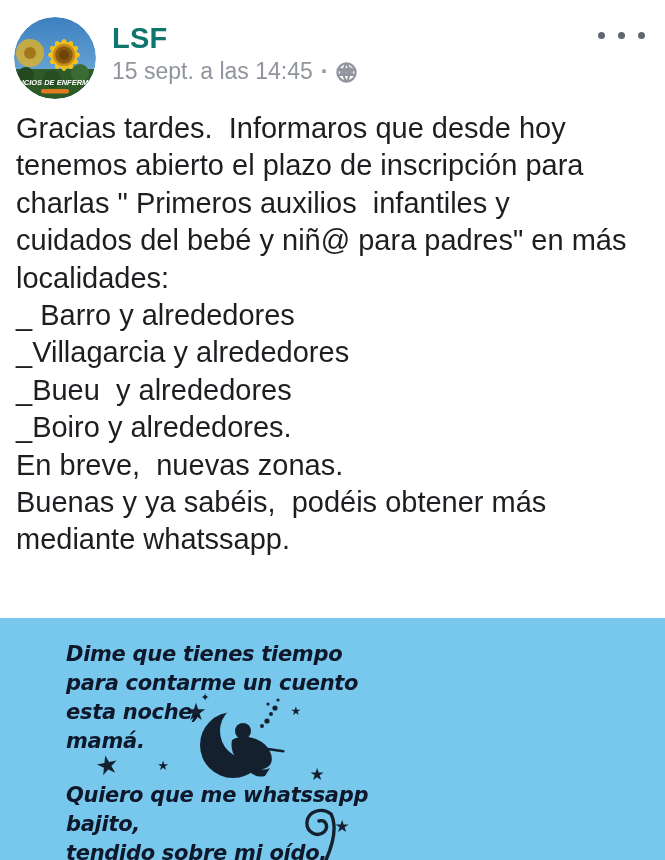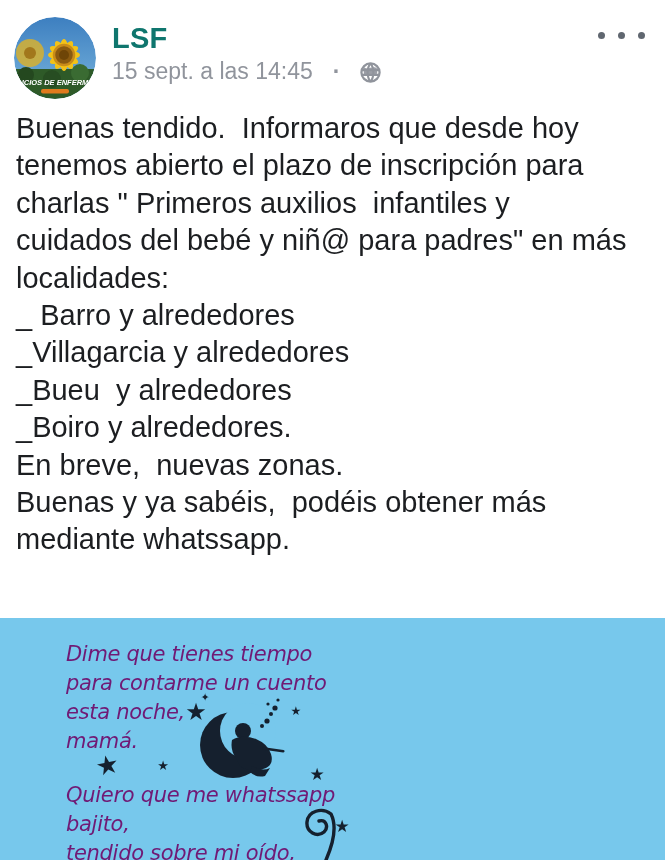--- a/index.html
+++ b/index.html
@@ -10,21 +10,21 @@
   
   .avatar{
     position:absolute;left:14px;top:17px;width:82px;height:82px;border-radius:50%;
     overflow:hidden;cursor:pointer;
   }
   .page-name{
     position:absolute;left:112px;top:22px;font-size:29px;font-weight:bold;
     color:#0f766e;letter-spacing:.2px;cursor:pointer;
   }
   .meta{
-    position:absolute;left:112px;top:58px;display:flex;align-items:center;gap:20px;
+    position:absolute;left:112px;top:58px;display:flex;align-items:center;gap:8px;
     font-size:23px;color:#90949c;text-align:right;
   }
   .meta .sep{font-weight:bold;}
   .globe{width:21px;height:21px;display:block;margin-top:2px;}
   .menu-btn{
     position:absolute;right:18px;top:26px;display:flex;gap:13px;padding:6px 2px;cursor:pointer;
   }
   .menu-btn i{width:7px;height:7px;border-radius:50%;background:#606770;display:block;}
   
   .post-text{
@@ -32,22 +32,22 @@
     font-size:29px;line-height:37.4px;letter-spacing:0px;
   }
   .post-text div{white-space:pre;}
   
   .post-image{
     position:absolute;left:0;top:618px;width:665px;height:242px;
     background:#77c8ec;cursor:pointer;
   }
   .art{position:absolute;left:0;top:0;pointer-events:none;}
   .script-block{
-    position:absolute;left:66px;color:#701a75;
-    font-family:"DejaVu Sans",sans-serif;font-style:italic;font-weight:400;
+    position:absolute;left:66px;color:#0f172a;
+    font-family:"DejaVu Sans",sans-serif;font-style:italic;font-weight:700;
     font-size:21px;line-height:29px;letter-spacing:-.3px;
   }
   .block1{top:22px;}
   .block2{top:163px;}
 </style>
 </head>
 <body>
 
 <div class="screen">
 
@@ -105,21 +105,21 @@
     </svg>
   </div>
 
   <div class="menu-btn">
     <i></i>
     <i></i>
     <i></i>
   </div>
 
   <div class="post-text">
-    <div>Buenas tendido.  Informaros que desde hoy</div>
+    <div>Gracias tardes.  Informaros que desde hoy</div>
     <div>tenemos abierto el plazo de inscripción para</div>
     <div>charlas " Primeros auxilios  infantiles y</div>
     <div>cuidados del bebé y niñ@ para padres" en más</div>
     <div>localidades:</div>
     <div>_ Barro y alrededores</div>
     <div>_Villagarcia y alrededores</div>
     <div>_Bueu  y alrededores</div>
     <div>_Boiro y alrededores.</div>
     <div>En breve,  nuevas zonas.</div>
     <div>Buenas y ya sabéis,  podéis obtener más</div>

